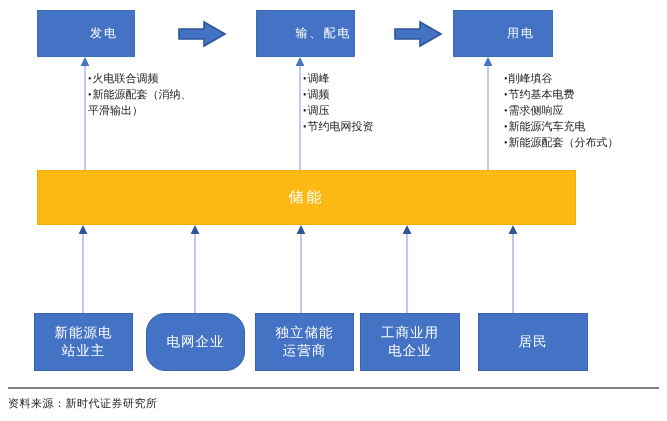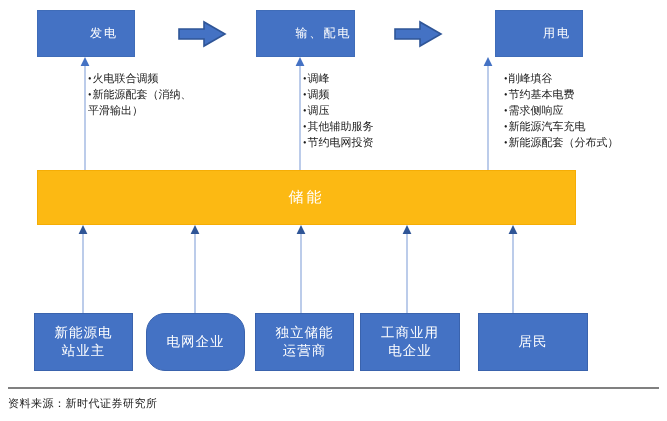--- a/index.html
+++ b/index.html
@@ -127,21 +127,21 @@
 <div id="canvas">
 
   <div class="flow-box" id="box-generation" style="left:37px; top:10px; width:98px; height:47px;">
     <span>发电</span>
   </div>
 
   <div class="flow-box" id="box-transmission" style="left:256px; top:10px; width:99px; height:47px;">
     <span>输、配电</span>
   </div>
 
-  <div class="flow-box" id="box-consumption" style="left:453px; top:10px; width:88px; height:47px;margin-left:42px;">
+  <div class="flow-box" id="box-consumption" style="left:453px; top:10px; width:100px; height:47px;">
     <span>用电</span>
   </div>
 
   <svg class="block-arrow" style="left:178px; top:21px;" width="48" height="26" viewBox="0 0 48 26">
     <polygon points="1,8 26,8 26,1 47,13 26,25 26,18 1,18" fill="#4472c4" stroke="#2f5597" stroke-width="1.6" stroke-linejoin="miter"></polygon>
   </svg>
 
   <svg class="block-arrow" style="left:394px; top:21px;" width="48" height="26" viewBox="0 0 48 26">
     <polygon points="1,8 26,8 26,1 47,13 26,25 26,18 1,18" fill="#4472c4" stroke="#2f5597" stroke-width="1.6" stroke-linejoin="miter"></polygon>
   </svg>
@@ -164,21 +164,20 @@
   <div class="bullet-list" style="left:88px; top:71px; width:175px;">
     <div class="item">火电联合调频</div>
     <div class="item">新能源配套（消纳、
 平滑输出）</div>
   </div>
 
   <div class="bullet-list" style="left:303px; top:71px; width:160px;">
     <div class="item">调峰</div>
     <div class="item">调频</div>
     <div class="item">调压</div>
-    <div class="item">其他辅助服务</div>
     <div class="item">节约电网投资</div>
   </div>
 
   <div class="bullet-list" style="left:504px; top:71px; width:165px;">
     <div class="item">削峰填谷</div>
     <div class="item">节约基本电费</div>
     <div class="item">需求侧响应</div>
     <div class="item">新能源汽车充电</div>
     <div class="item">新能源配套（分布式）</div>
   </div>

